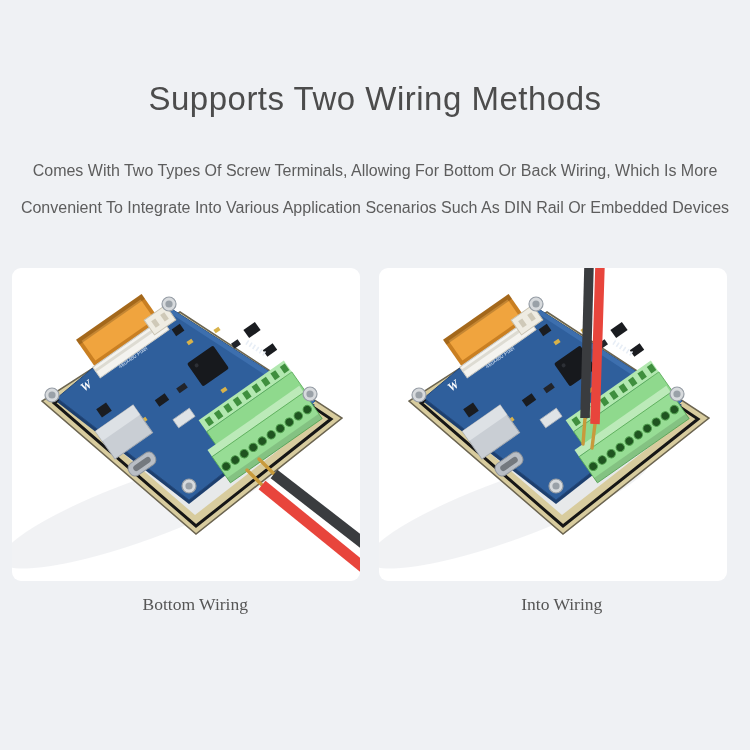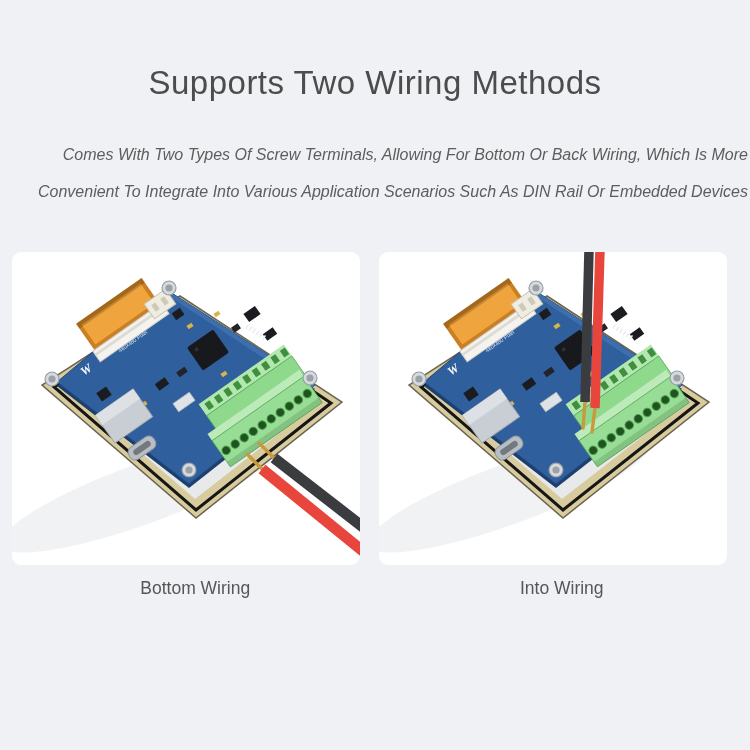--- a/index.html
+++ b/index.html
@@ -4,39 +4,38 @@
 <style>
   html,body{margin:0;padding:0;}
   body{
     width:750px;height:750px;
     background:#eff1f4;
     font-family:"Liberation Sans", sans-serif;
     overflow:hidden;
   }
   .page{width:750px;height:750px;}
   .page-title{
-    margin:0;padding-top:64px;
+    margin:16px;padding-top:64px;
     text-align:center;
     font-size:33px;font-weight:400;
     color:#4c4c4c;letter-spacing:.5px;
   }
   .page-subtitle{
     width:746px;margin:34px auto 0 auto;
-    text-align:right;
+    text-align:center;
     font-size:16px;line-height:37px;
     color:#5d5d5d;
-    font-style:italic;
   }
   .cards{
     display:flex;
     justify-content:space-between;
     padding:0 5px 0 12px;
     margin-top:42px;
   }
-  .card-col{width:408px;}
+  .card-col{width:408px;font-family:Liberation Serif, serif;}
   .card{
     margin:0;
     width:348px;height:313px;
     background:#ffffff;
     border-radius:9px;
     overflow:hidden;
   }
   .card svg{display:block;}
   .card-caption{
     margin-top:13px;

